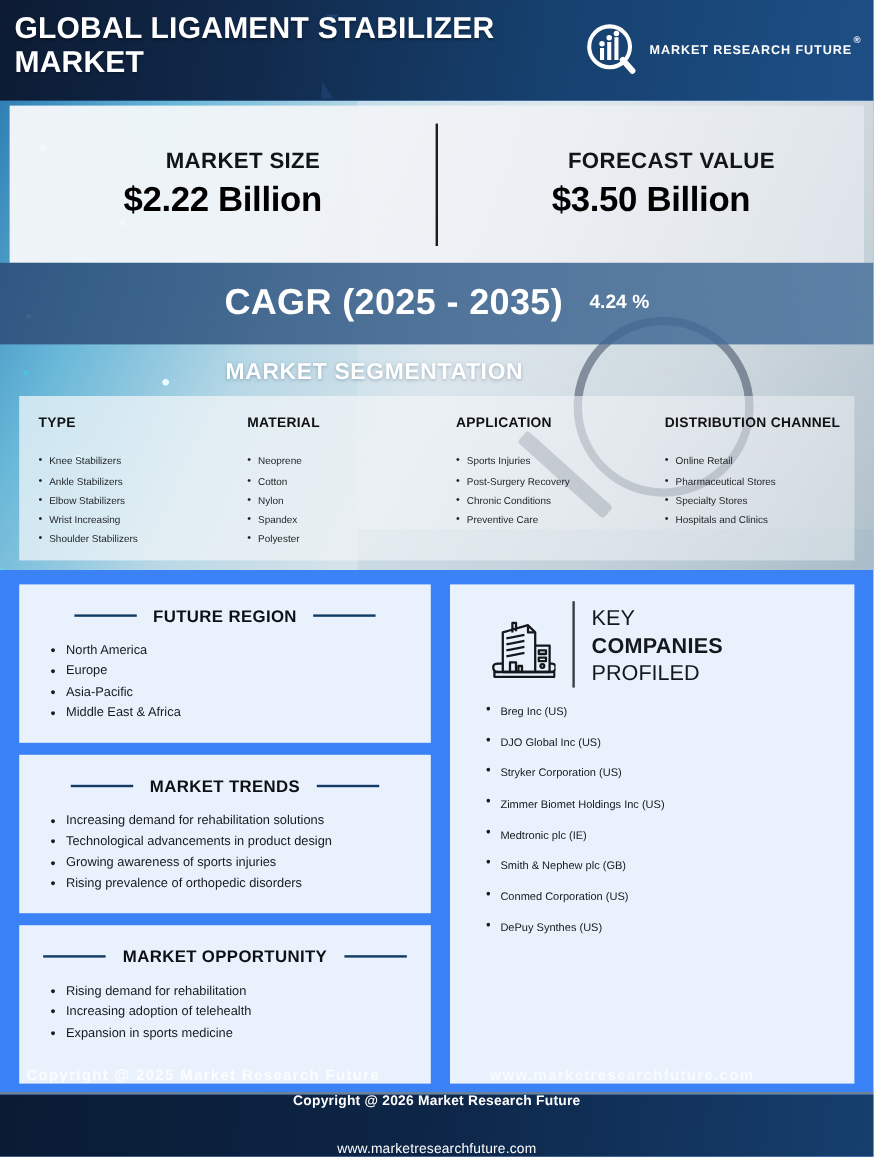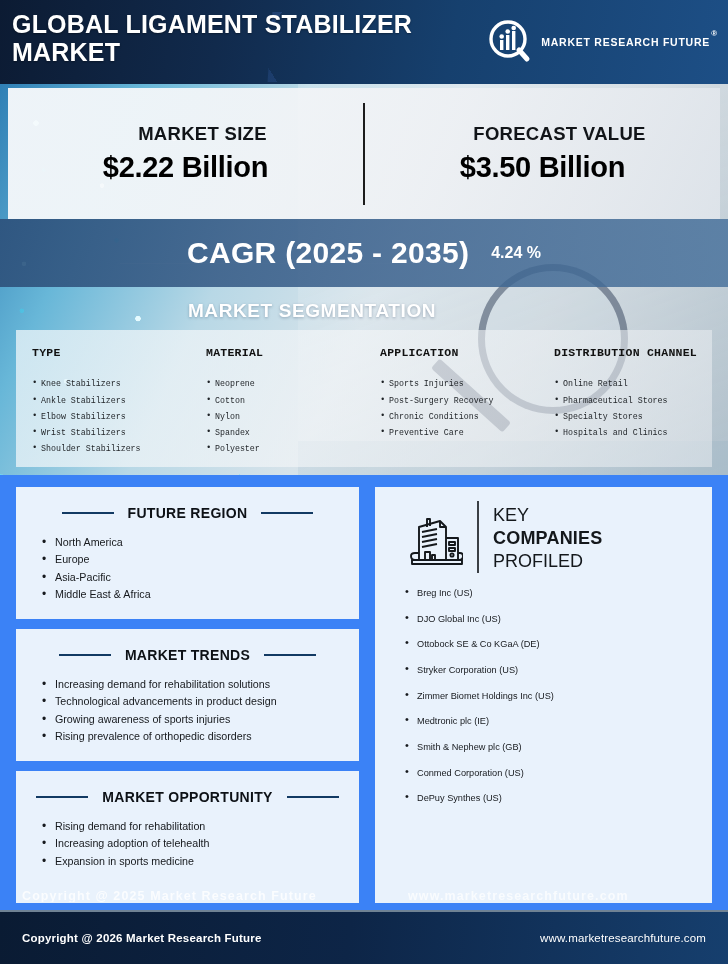--- a/index.html
+++ b/index.html
@@ -107,21 +107,21 @@
   .seg-title{
     position:absolute; left:0; top:300px; width:624px; text-align:center;
     color:#fff; font-size:19px; font-weight:bold; letter-spacing:.6px;
     text-shadow:0 1px 3px rgba(40,60,90,.35);
   }
   .seg-card{
     position:absolute; left:16px; top:330px; width:696px; height:137px;
     background:linear-gradient(115deg, rgba(250,251,252,.70) 0%, rgba(244,246,248,.62) 48%, rgba(232,236,240,.55) 100%);
     display:flex; padding:16px 0 0 0;
   }
-  .seg-col{ flex:1; padding:0 10px 0 16px;font-family:Liberation Mono, monospace; }
+  .seg-col{ flex:1; padding:0 10px 0 16px; }
   .seg-h{ font-size:11.5px; font-weight:bold; color:#111; letter-spacing:.25px; line-height:1.25; text-transform:uppercase; }
   .seg-list{ list-style:none; margin-top:16px; }
   .seg-list li{
     font-size:8.3px; color:#1e2226; line-height:1.95; padding-left:9px; position:relative;
   }
   .seg-list li:before{ content:"•"; position:absolute; left:0; top:-1px; font-size:9px; color:#1e2226; }
 
   
   .panel{ position:absolute; background:#e9f2fc; }
   .panel-title{
@@ -156,21 +156,21 @@
   }
   #wm-left{ left:22px; top:889px; }
   #wm-right{ left:408px; top:889px; color:rgba(255,255,255,.72); }
 
   
   .footer{
     position:absolute; left:0; top:910px; width:728px; height:54px;
     background:linear-gradient(95deg,#0a1b33 0%,#0d2547 48%,#163f6e 100%);
     border-top:2px solid #6f8294;
     display:flex; align-items:center; justify-content:space-between;
-    padding:0 22px; color:#fff;
+    padding:0 22px; color:#fff;flex-direction:column;
   }
   .footer-left{ font-size:11.5px; font-weight:bold; letter-spacing:.2px; }
   .footer-right{ font-size:11.5px; letter-spacing:.15px; }
 </style>
 </head>
 <body>
 
 <div class="page">
 
   <div class="header">
@@ -222,21 +222,21 @@
 
   <div class="seg-title">MARKET SEGMENTATION</div>
   <div class="seg-card">
 
     <div class="seg-col">
       <div class="seg-h">TYPE</div>
       <ul class="seg-list">
         <li>Knee Stabilizers</li>
         <li>Ankle Stabilizers</li>
         <li>Elbow Stabilizers</li>
-        <li>Wrist Stabilizers</li>
+        <li>Wrist Increasing</li>
         <li>Shoulder Stabilizers</li>
       </ul>
     </div>
 
     <div class="seg-col">
       <div class="seg-h">MATERIAL</div>
       <ul class="seg-list">
         <li>Neoprene</li>
         <li>Cotton</li>
         <li>Nylon</li>
@@ -330,21 +330,20 @@
       <div class="kc-bar"></div>
       <div class="kc-text">
         <div class="kc-l1">KEY</div>
         <div class="kc-l2">COMPANIES</div>
         <div class="kc-l3">PROFILED</div>
       </div>
     </div>
     <ul class="clist">
       <li>Breg Inc (US)</li>
       <li>DJO Global Inc (US)</li>
-      <li>Ottobock SE &amp; Co KGaA (DE)</li>
       <li>Stryker Corporation (US)</li>
       <li>Zimmer Biomet Holdings Inc (US)</li>
       <li>Medtronic plc (IE)</li>
       <li>Smith &amp; Nephew plc (GB)</li>
       <li>Conmed Corporation (US)</li>
       <li>DePuy Synthes (US)</li>
     </ul>
   </div>
 
   <div class="wm" id="wm-left">Copyright @ 2025 Market Research Future</div>

